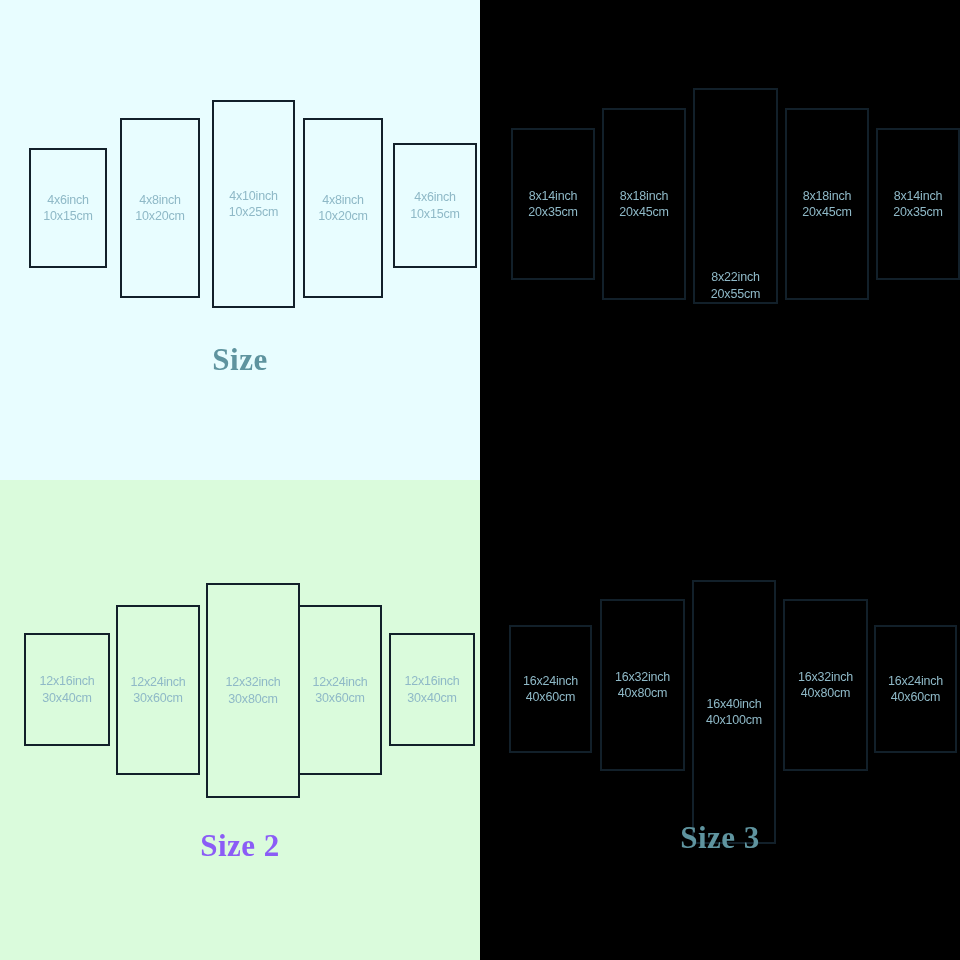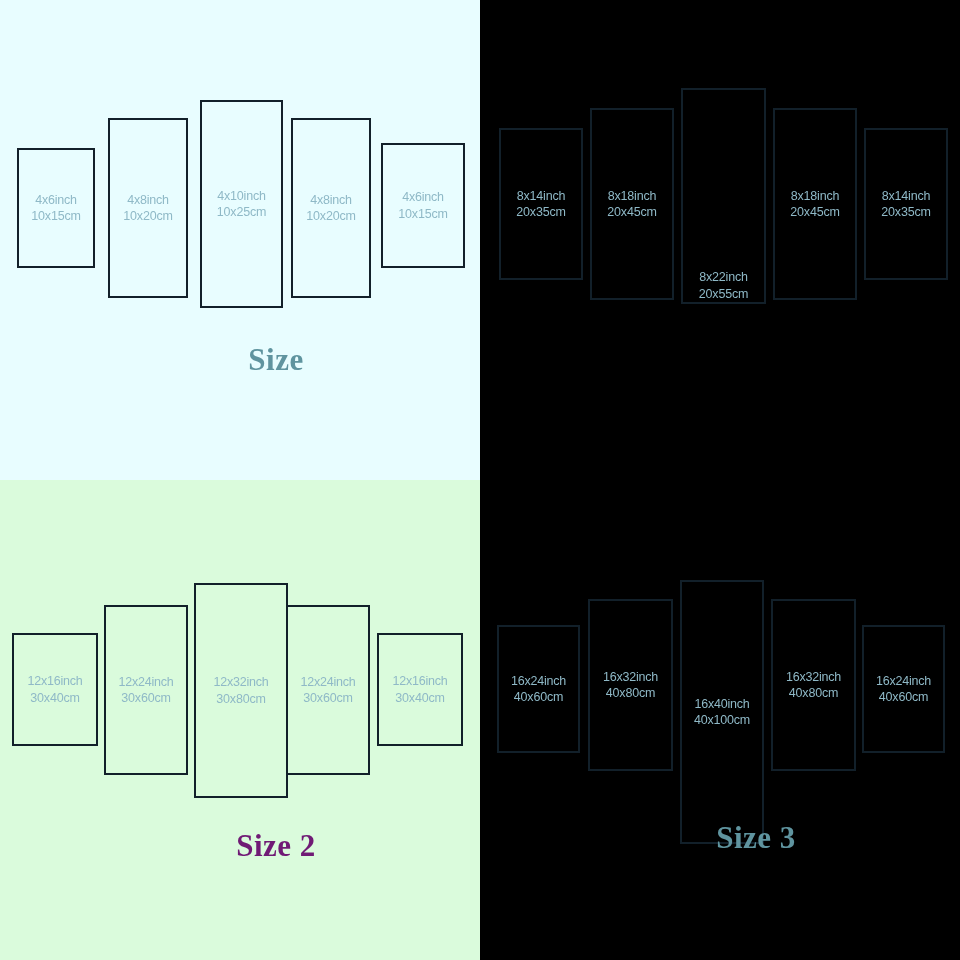--- a/index.html
+++ b/index.html
@@ -25,21 +25,21 @@
   .quadrant {
     position: relative;
     width: 480px;
     height: 480px;
     overflow: hidden;
   }
 
   
   .panel-stage {
     position: absolute;
-    left: 0;
+    left: 12px;
     top: 0;
     width: 480px;
     height: 400px;
     text-decoration: underline;
   }
 
   .panel {
     position: absolute;
     box-sizing: border-box;
     border: 2px solid #12202a;
@@ -68,21 +68,20 @@
     position: absolute;
     left: 0;
     width: 480px;
     text-align: center;
     font-family: "Liberation Serif", serif;
     font-weight: bold;
     font-size: 31px;
     letter-spacing: 0.5px;
     color: #5f949f;
     user-select: none;
-    padding-left: 36px;
   }
 </style>
 </head>
 <body>
 
 <div id="chart-grid">
     <div class="quadrant" style="background: rgb(232, 253, 255);">
       <div class="panel-stage" style="top: 88px;">
         <div class="panel" style="left: 17px; top: 60px; width: 78px; height: 120px; border-color: rgb(18, 32, 42);">
           <div class="panel-label" style="color: rgb(143, 185, 199);"><span>4x6inch</span><span class="line2">10x15cm</span></div>
@@ -132,21 +131,21 @@
         <div class="panel" style="left: 194px; top: 15px; width: 94px; height: 215px; border-color: rgb(18, 32, 42);">
           <div class="panel-label" style="color: rgb(143, 185, 199);"><span>12x32inch</span><span class="line2">30x80cm</span></div>
         </div>
         <div class="panel" style="left: 286px; top: 37px; width: 84px; height: 170px; border-color: rgb(18, 32, 42);">
           <div class="panel-label" style="color: rgb(143, 185, 199);"><span>12x24inch</span><span class="line2">30x60cm</span></div>
         </div>
         <div class="panel" style="left: 377px; top: 65px; width: 86px; height: 113px; border-color: rgb(18, 32, 42);">
           <div class="panel-label" style="color: rgb(143, 185, 199);"><span>12x16inch</span><span class="line2">30x40cm</span></div>
         </div>
       </div>
-      <div class="quadrant-title" style="color: #701a75; top: 348px;">Size 2</div>
+      <div class="quadrant-title" style="color: #8b5cf6; top: 348px;">Size 2</div>
     </div>
     <div class="quadrant" style="background: #000000;">
       <div class="panel-stage" style="top: 82px;">
         <div class="panel" style="left: 17px; top: 63px; width: 83px; height: 128px; border-color: rgb(18, 32, 42);">
           <div class="panel-label" style="color: rgb(143, 185, 199);"><span>16x24inch</span><span class="line2">40x60cm</span></div>
         </div>
         <div class="panel" style="left: 108px; top: 37px; width: 85px; height: 172px; border-color: rgb(18, 32, 42);">
           <div class="panel-label" style="color: rgb(143, 185, 199);"><span>16x32inch</span><span class="line2">40x80cm</span></div>
         </div>
         <div class="panel" style="left: 200px; top: 18px; width: 84px; height: 264px; border-color: rgb(18, 32, 42);">

